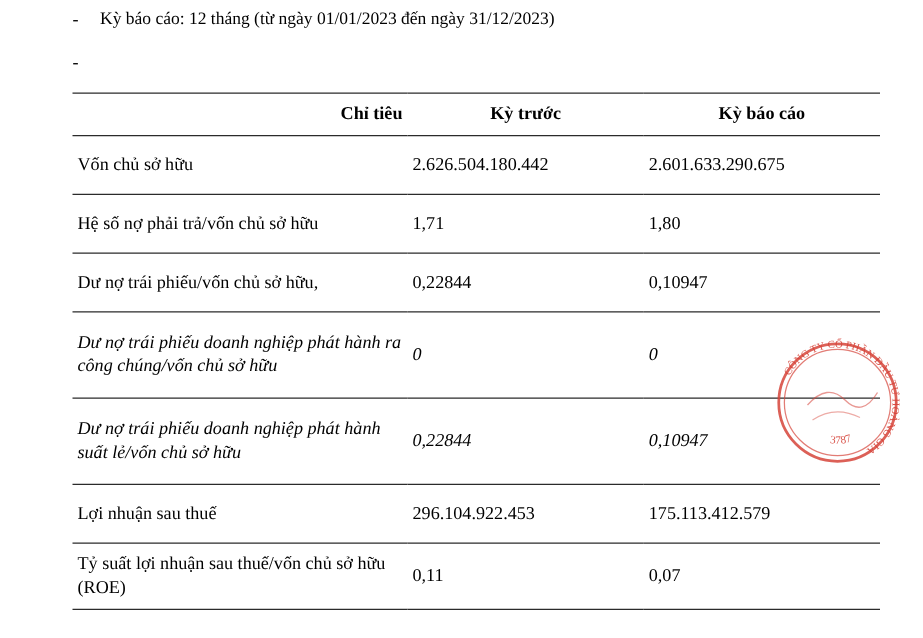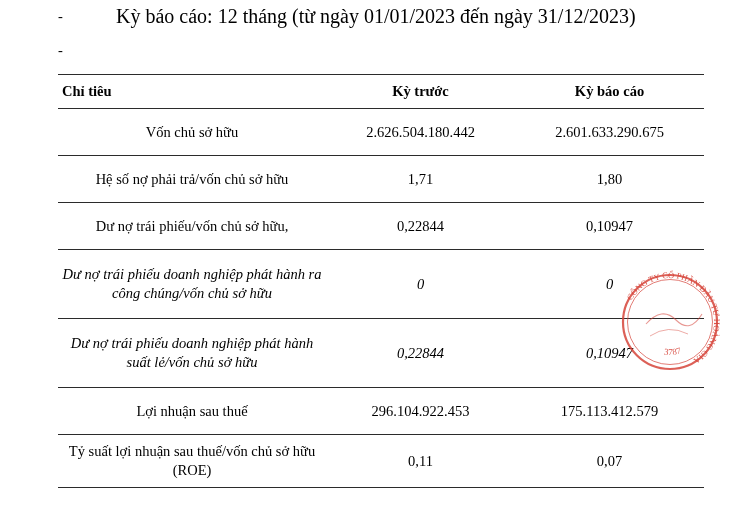--- a/index.html
+++ b/index.html
@@ -33,23 +33,22 @@
     margin-bottom: 14px;
     padding-left: 58px;
   }
   .bullet-dash {
     width: 22px;
     flex: 0 0 22px;
     font-size: 14.5px;
     line-height: 20px;
   }
   .bullet-text {
-    font-size: 20px;
+    font-size: 14px;
     line-height: 20px;
-    margin-left: 36px;
   }
 
   
   .table-wrap {
     margin-top: 8px;
     padding-left: 58px;
     padding-right: 34px;
   }
   table.fin {
     width: 646px;
@@ -68,28 +67,28 @@
     line-height: 19px;
   }
   table.fin thead th {
     border-top: 1px solid #2b2b2b;
     border-bottom: 1px solid #2b2b2b;
     text-align: center;
     font-weight: bold;
     padding-top: 7px;
     padding-bottom: 7px;
   }
-  table.fin thead th.h1 { text-align: left; margin-top: 12px; }
+  table.fin thead th.h1 { text-align: right; margin-top: 12px; }
 
   td.label {
-    text-align: center;
+    text-align: left;
     padding-left: 10px;
   }
   td.val {
-    text-align: center;
+    text-align: left;
   }
   td.italic {
     font-style: italic;
   }
   tr.tall td {
     height: 56px;
   }
   tr.mid td {
     height: 40px;
   }

